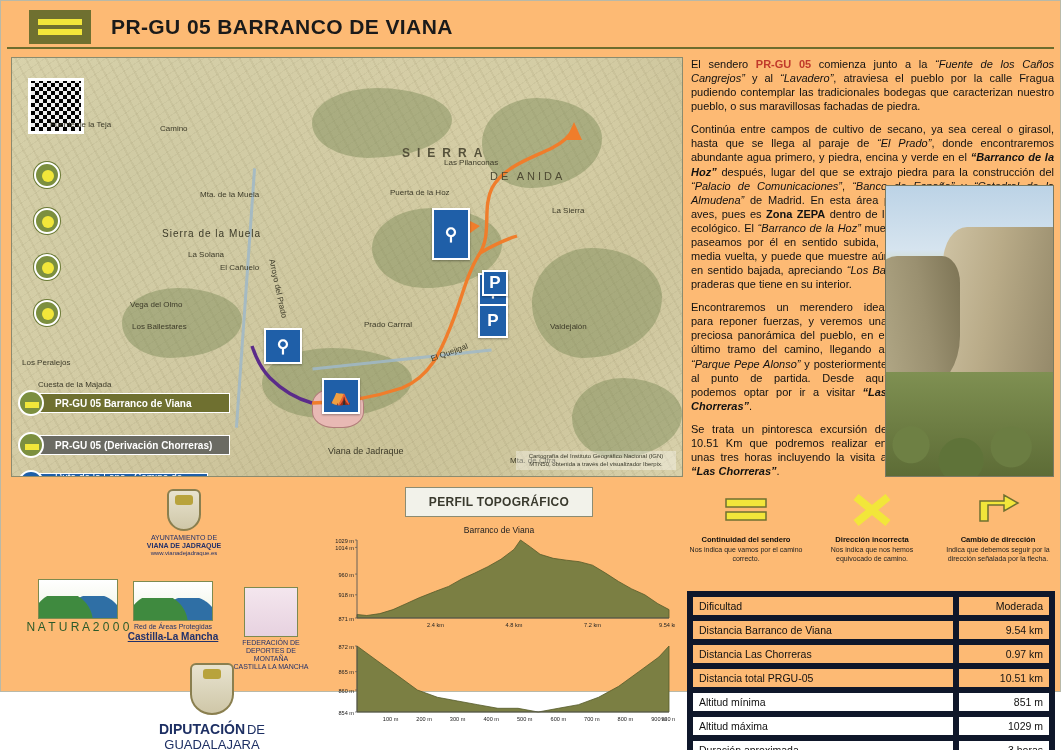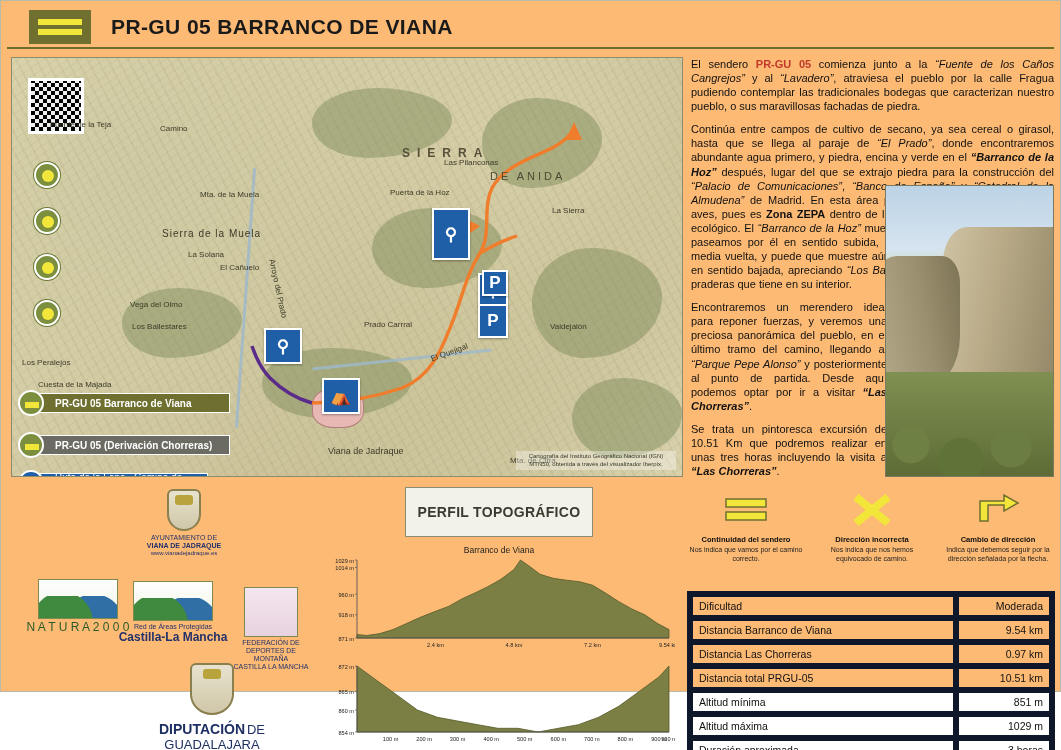--- a/index.html
+++ b/index.html
@@ -280,26 +280,26 @@
     position: absolute; bottom: 0; left: 0; width: 100%; height: 22px;
     background: radial-gradient(circle at 30% 120%, #3f8a3f 0 30px, rgba(0,0,0,0) 31px),
                 radial-gradient(circle at 70% 130%, #2f6fa5 0 30px, rgba(0,0,0,0) 31px);
   }
 
   
   #profile { position: absolute; left: 318px; top: 0; width: 360px; height: 262px; }
   #profile-title {
     width: 188px; margin: 4px auto 8px;
     text-align: center;
-    font-size: 14px; font-weight: bold;
+    font-size: 12px; font-weight: bold;
     letter-spacing: .3px;
     color: #3a3a2e;
     border: 1px solid #8c8c72;
     background: #f2f2ea;
-    padding: 16px 0;
+    padding: 7px 0;
   }
   .chart-wrap { position: relative; margin: 0 4px 6px 4px; }
   .chart-name {
     font-size: 8.5px;
     color: #222;
     text-align: center;
     margin-bottom: 1px;
   }
   .chart-svg { display: block; }
 
@@ -463,21 +463,21 @@
             <div class="hill"></div>
           </div>
         <div style="font-weight:normal;font-size:12px;color:#2a5a2a;">N A T U R A   2 0 0 0</div>
       </div>
 
       <div class="logo-box" style="left:108px;top:98px;width:112px;">
         <div class="logo-strip">
             <div class="hill"></div>
           </div>
         <div>Red de Áreas Protegidas</div>
-        <div style="font-weight:bold;font-size:12px;">Castilla-La Mancha</div>
+        <div style="font-weight:bold;font-size:10px;text-decoration:underline;">Castilla-La Mancha</div>
       </div>
 
       <div class="logo-box" style="left:222px;top:104px;width:80px;">
         <div class="logo-strip" style="width:54px;height:50px;background:linear-gradient(#f4e6ee,#e7d2e0);"></div>
         <div>FEDERACIÓN DE</div>
         <div>DEPORTES DE MONTAÑA</div>
         <div>CASTILLA LA MANCHA</div>
       </div>
 
       <div class="logo-box" style="left:108px;top:180px;width:190px;">

